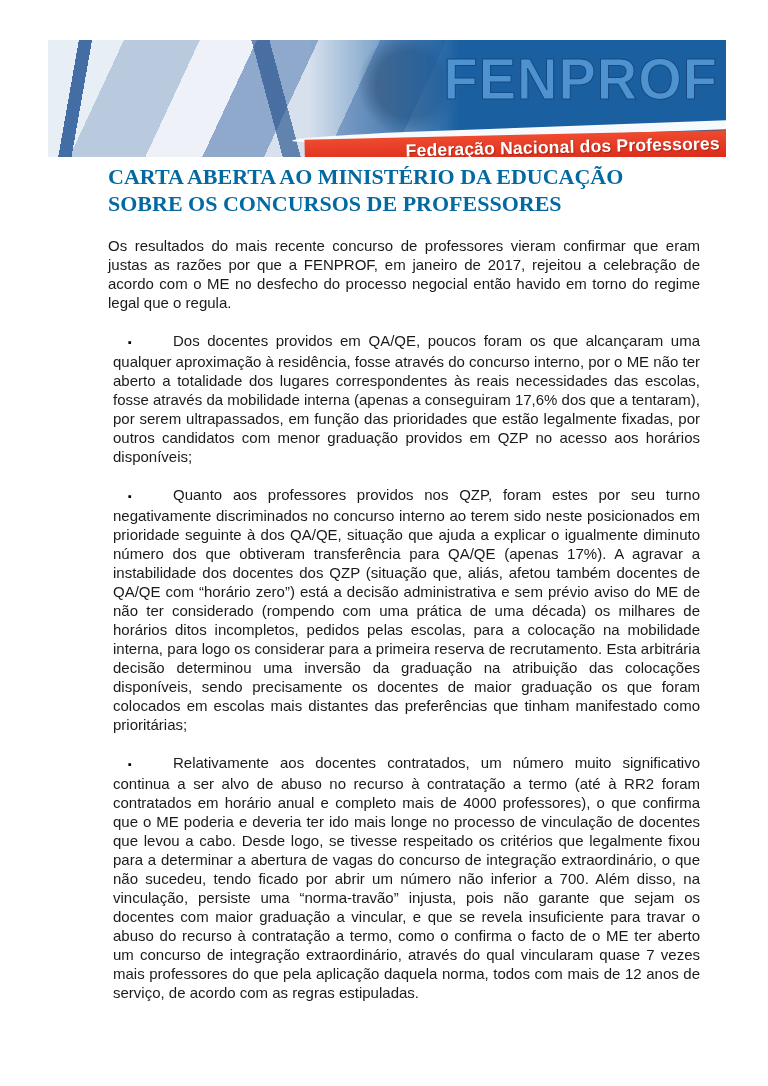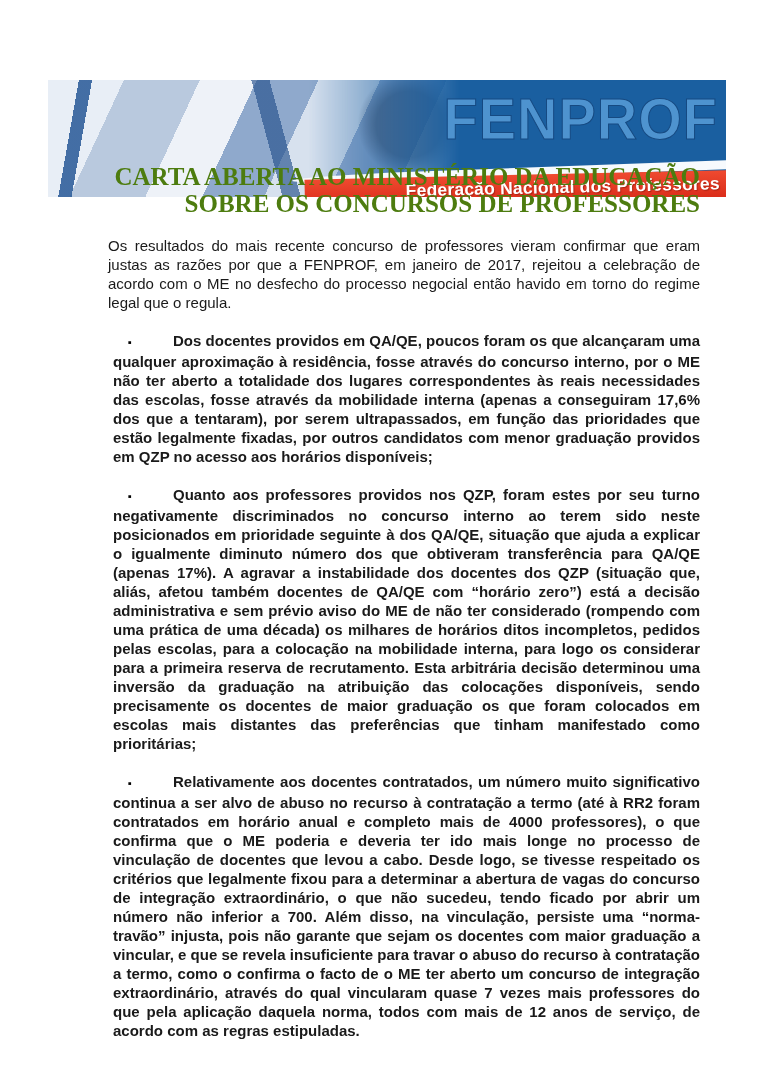--- a/index.html
+++ b/index.html
@@ -10,21 +10,20 @@
     overflow:hidden;
     font-family:"Liberation Sans", sans-serif;
     color:#1a1a1a;
   }
 
   
   .banner{
     position:absolute;left:48px;top:40px;width:678px;height:117px;
     background:#1a5fa0;
     overflow:hidden;
-    margin-top:40px;
   }
   .banner-photo{
     position:absolute;left:0;top:0;width:62%;height:100%;
     background-color:#c9d6e6;
     background-image:
       radial-gradient(circle at 86% 38%, rgba(55,60,75,.55) 0 9%, rgba(55,60,75,0) 14%),
       linear-gradient(100deg, rgba(255,255,255,0) 0 7%, rgba(38,88,150,.85) 7% 10%, rgba(255,255,255,0) 10%),
       linear-gradient(75deg, rgba(255,255,255,0) 0 52%, rgba(36,80,140,.65) 52% 56%, rgba(255,255,255,0) 56%),
       linear-gradient(115deg,#e8eef6 0 16%,#b9c9de 16% 32%,#eef2f8 32% 44%,#8fa9cc 44% 57%,#d7e1ee 57% 70%,#93abce 70% 84%,#dce5f0 84% 100%);
     -webkit-mask-image:linear-gradient(90deg,#000 62%,transparent 98%);
@@ -62,30 +61,30 @@
   }
 
   
   .content{
     position:absolute;left:108px;top:163px;width:592px;
     font-size:15px;line-height:19px;
     text-align:justify;
   }
   .doc-title{
     font-family:"Liberation Serif", serif;
-    font-size:25px;line-height:27px;font-weight:bold;
-    text-align:right;color:#4d7c0f;
+    font-size:22px;line-height:27px;font-weight:bold;
+    text-align:left;color:#0369a1;
     margin:0 0 0 0;
   }
   .salutation{margin:25px 0 0 0;text-align:left;}
   .salutation sup{font-size:9.5px;line-height:0;}
   .para{margin:19px 0 16px 0;}
   .lead-in{margin:19px 0 0 0;text-align:left;}
   .bullets{margin:0;}
-  .bullet{margin:19px 0 0 5px;font-weight:bold;}
+  .bullet{margin:19px 0 0 5px;}
   .bmark{
     display:inline-block;width:60px;
     padding-left:15px;box-sizing:border-box;
     font-size:11px;vertical-align:baseline;color:#000;
   }
 </style>
 </head>
 <body>
 
 <div class="page">

